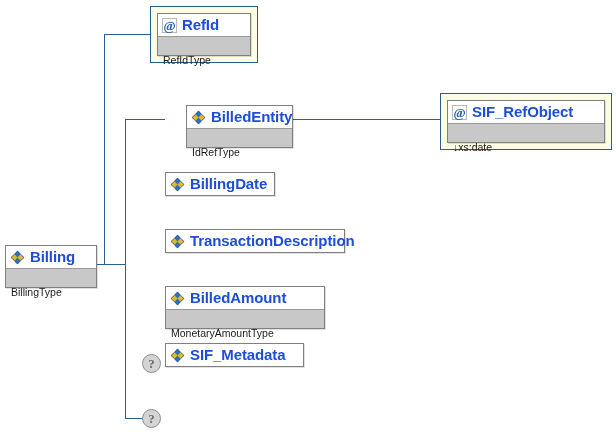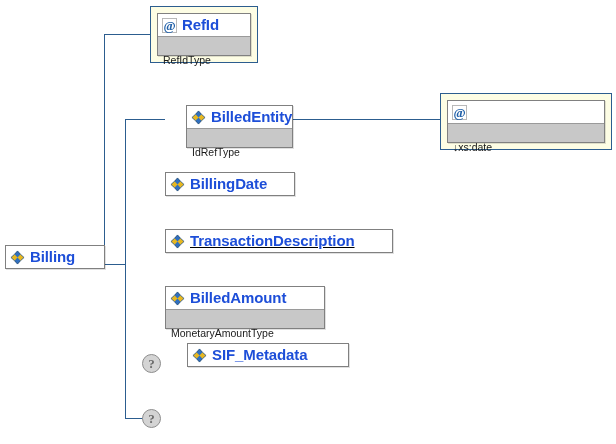--- a/index.html
+++ b/index.html
@@ -140,70 +140,72 @@
   </div>
 
   <div class="node attr" style="left:440px; top:93px; width:172px;">
     <div class="matte">
       <div class="nodebox">
         <div class="node-name">
           <svg class="icon" viewBox="0 0 16 16">
             <rect x="0.5" y="0.5" width="15" height="15" fill="#ffffff" stroke="#b5b5b5"></rect>
             <text x="8" y="12.6" font-family="Liberation Serif, serif" font-size="14" font-weight="bold" fill="#1f5fa8" text-anchor="middle">@</text>
           </svg>
+          <span class="node-label">SIF_RefObject</span>
         </div>
         <div class="node-type">↓xs:date</div>
       </div>
     </div>
   </div>
 
-  <div class="node" style="left:5px; top:245px; width:100px;">
+  <div class="node" style="left:5px; top:245px; width:92px;">
     <div class="nodebox">
       <div class="node-name">
         <svg class="icon" viewBox="0 0 16 16">
           <path d="M8 1 L11.2 4.6 L15 8 L11.2 11.4 L8 15 L4.8 11.4 L1 8 L4.8 4.6 Z" fill="#e8b820"></path>
           <path d="M8 1 L11.2 4.6 L8 8 L4.8 4.6 Z" fill="#2f6fc0"></path>
           <path d="M8 8 L11.2 11.4 L8 15 L4.8 11.4 Z" fill="#2f6fc0"></path>
           <path d="M8 1 L11.2 4.6 L15 8 L11.2 11.4 L8 15 L4.8 11.4 L1 8 L4.8 4.6 Z" fill="none" stroke="#1a4a86" stroke-width="0.8"></path>
         </svg>
         <span class="node-label">Billing</span>
       </div>
+      <div class="node-type">BillingType</div>
     </div>
   </div>
 
   <div class="node" style="left:165px; top:105px; width:107px;margin-left:21px;">
     <div class="nodebox">
       <div class="node-name">
         <svg class="icon" viewBox="0 0 16 16">
           <path d="M8 1 L11.2 4.6 L15 8 L11.2 11.4 L8 15 L4.8 11.4 L1 8 L4.8 4.6 Z" fill="#e8b820"></path>
           <path d="M8 1 L11.2 4.6 L8 8 L4.8 4.6 Z" fill="#2f6fc0"></path>
           <path d="M8 8 L11.2 11.4 L8 15 L4.8 11.4 Z" fill="#2f6fc0"></path>
           <path d="M8 1 L11.2 4.6 L15 8 L11.2 11.4 L8 15 L4.8 11.4 L1 8 L4.8 4.6 Z" fill="none" stroke="#1a4a86" stroke-width="0.8"></path>
         </svg>
         <span class="node-label">BilledEntity</span>
       </div>
       <div class="node-type">IdRefType</div>
     </div>
   </div>
 
-  <div class="node" style="left:165px; top:172px; width:130px;">
+  <div class="node" style="left:165px; top:172px; width:110px;">
     <div class="nodebox">
       <div class="node-name">
         <svg class="icon" viewBox="0 0 16 16">
           <path d="M8 1 L11.2 4.6 L15 8 L11.2 11.4 L8 15 L4.8 11.4 L1 8 L4.8 4.6 Z" fill="#e8b820"></path>
           <path d="M8 1 L11.2 4.6 L8 8 L4.8 4.6 Z" fill="#2f6fc0"></path>
           <path d="M8 8 L11.2 11.4 L8 15 L4.8 11.4 Z" fill="#2f6fc0"></path>
           <path d="M8 1 L11.2 4.6 L15 8 L11.2 11.4 L8 15 L4.8 11.4 L1 8 L4.8 4.6 Z" fill="none" stroke="#1a4a86" stroke-width="0.8"></path>
         </svg>
         <span class="node-label">BillingDate</span>
       </div>
     </div>
   </div>
 
-  <div class="node" style="left:165px; top:229px; width:228px;text-decoration:underline;">
+  <div class="node" style="left:165px; top:229px; width:180px;">
     <div class="nodebox">
       <div class="node-name">
         <svg class="icon" viewBox="0 0 16 16">
           <path d="M8 1 L11.2 4.6 L15 8 L11.2 11.4 L8 15 L4.8 11.4 L1 8 L4.8 4.6 Z" fill="#e8b820"></path>
           <path d="M8 1 L11.2 4.6 L8 8 L4.8 4.6 Z" fill="#2f6fc0"></path>
           <path d="M8 8 L11.2 11.4 L8 15 L4.8 11.4 Z" fill="#2f6fc0"></path>
           <path d="M8 1 L11.2 4.6 L15 8 L11.2 11.4 L8 15 L4.8 11.4 L1 8 L4.8 4.6 Z" fill="none" stroke="#1a4a86" stroke-width="0.8"></path>
         </svg>
         <span class="node-label">TransactionDescription</span>
       </div>
@@ -219,21 +221,21 @@
           <path d="M8 8 L11.2 11.4 L8 15 L4.8 11.4 Z" fill="#2f6fc0"></path>
           <path d="M8 1 L11.2 4.6 L15 8 L11.2 11.4 L8 15 L4.8 11.4 L1 8 L4.8 4.6 Z" fill="none" stroke="#1a4a86" stroke-width="0.8"></path>
         </svg>
         <span class="node-label">BilledAmount</span>
       </div>
       <div class="node-type">MonetaryAmountType</div>
     </div>
   </div>
 
   <div class="opt-marker" style="left:142px; top:354px;">?</div>
-  <div class="node" style="left:165px; top:343px; width:162px;margin-left:22px;">
+  <div class="node" style="left:165px; top:343px; width:139px;">
     <div class="nodebox">
       <div class="node-name">
         <svg class="icon" viewBox="0 0 16 16">
           <path d="M8 1 L11.2 4.6 L15 8 L11.2 11.4 L8 15 L4.8 11.4 L1 8 L4.8 4.6 Z" fill="#e8b820"></path>
           <path d="M8 1 L11.2 4.6 L8 8 L4.8 4.6 Z" fill="#2f6fc0"></path>
           <path d="M8 8 L11.2 11.4 L8 15 L4.8 11.4 Z" fill="#2f6fc0"></path>
           <path d="M8 1 L11.2 4.6 L15 8 L11.2 11.4 L8 15 L4.8 11.4 L1 8 L4.8 4.6 Z" fill="none" stroke="#1a4a86" stroke-width="0.8"></path>
         </svg>
         <span class="node-label">SIF_Metadata</span>
       </div>

